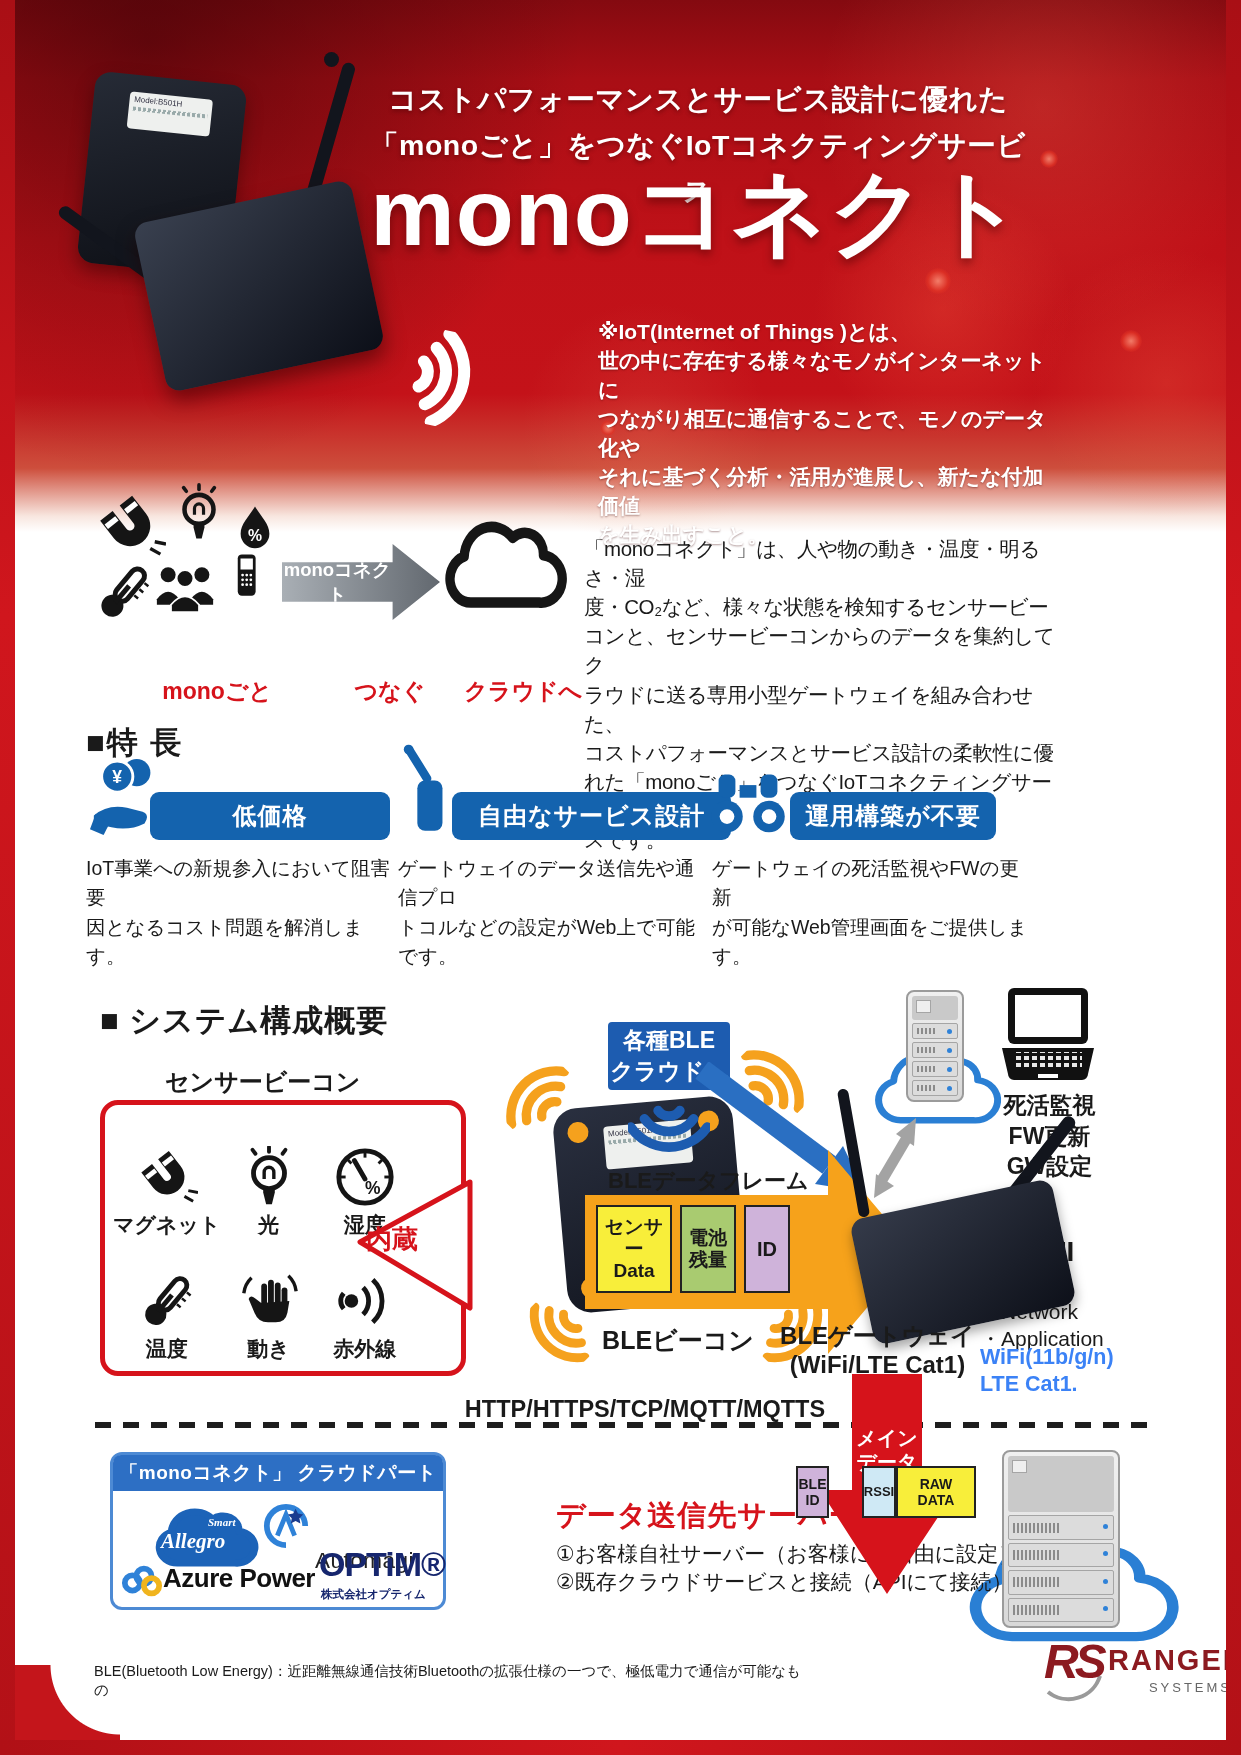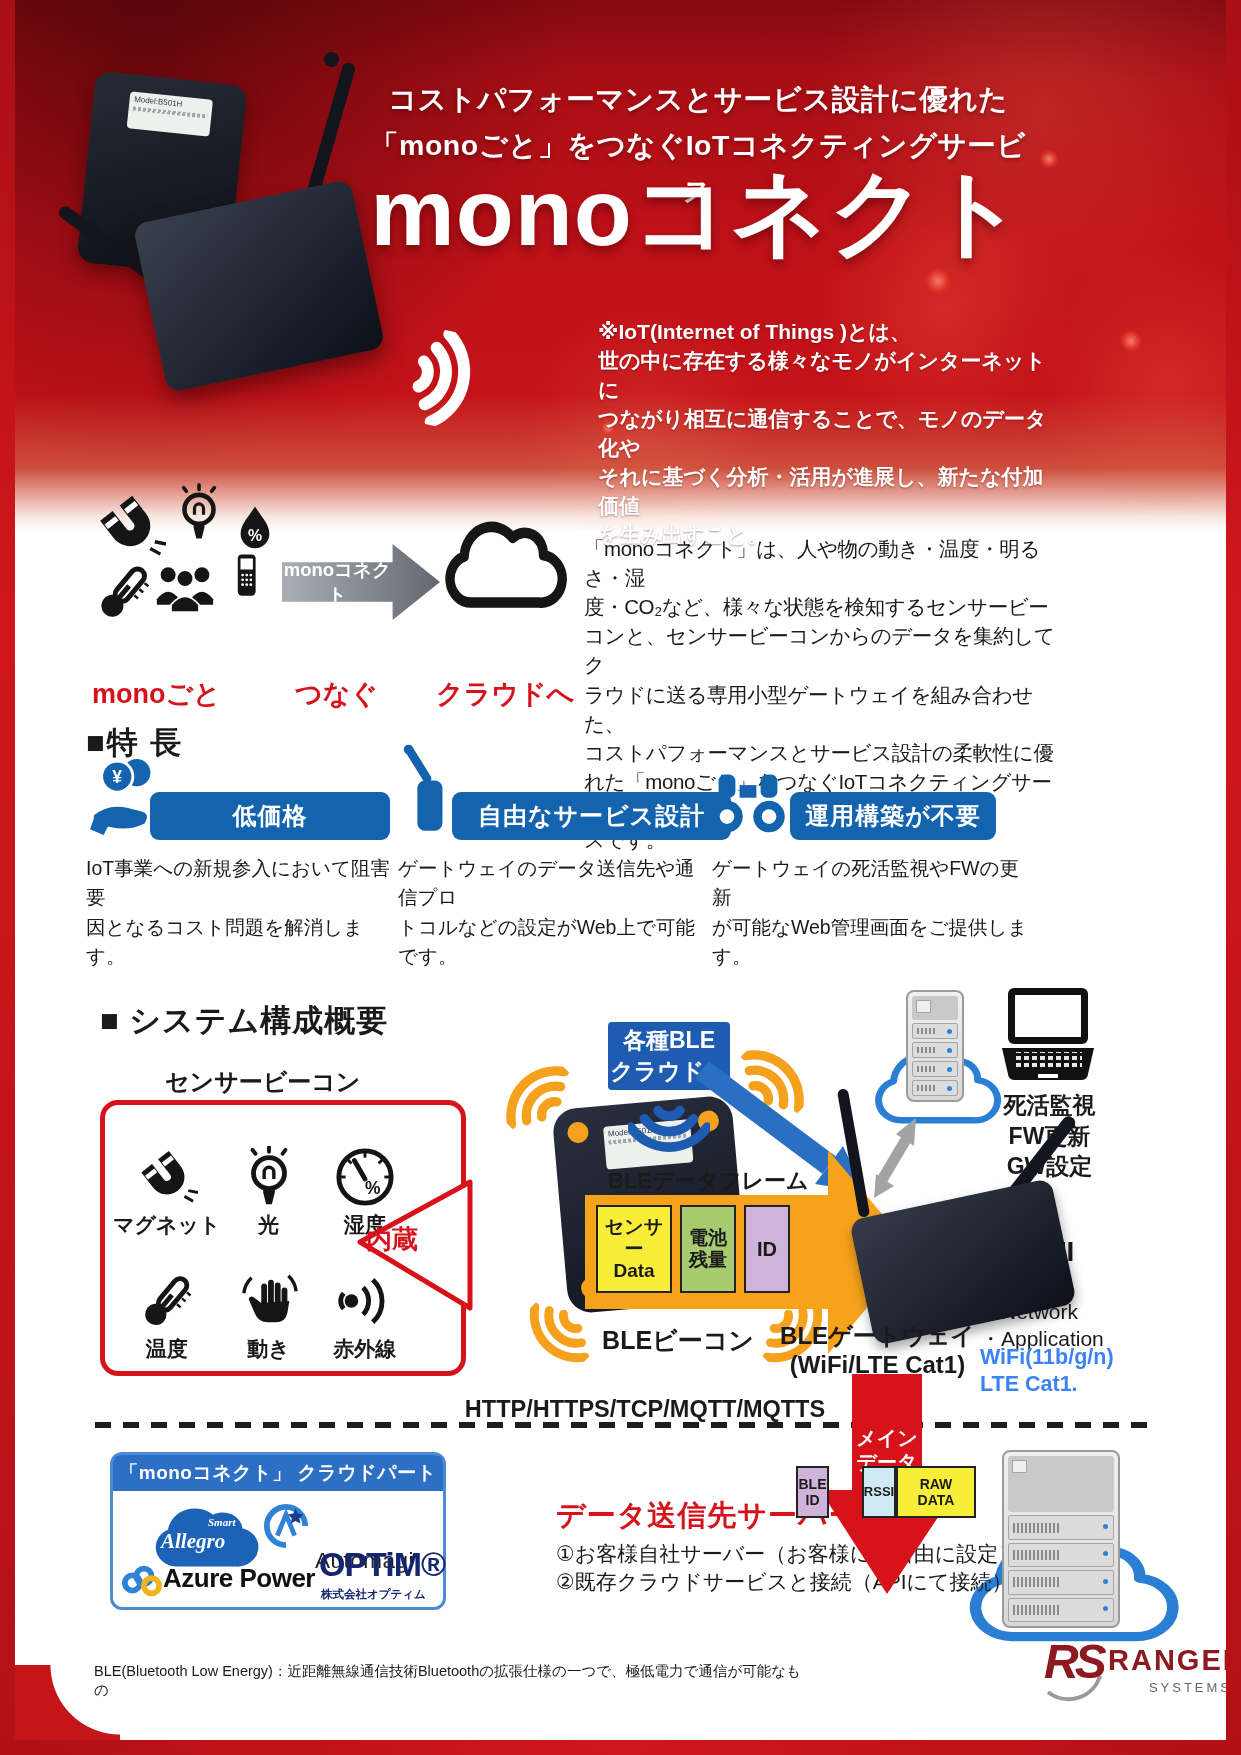--- a/index.html
+++ b/index.html
@@ -47,21 +47,21 @@
   .ant-l{left:46px;top:246px;width:148px;height:13px;transform:rotate(36deg);}
 
   
   .wifi{position:absolute;}
   .wifi path{fill:none;stroke-linecap:round;}
   .wifi.white path{stroke:#fff;stroke-width:7.5;}
   .wifi.orange path{stroke:#f5a11d;stroke-width:7;}
   .wifi.blue path{stroke:#1d5cb0;stroke-width:7;}
 
   
-  .flow-label{position:absolute;font-size:27px;font-weight:800;color:#d6131b;text-align:left;z-index:3;}
+  .flow-label{position:absolute;font-size:23px;font-weight:800;color:#d6131b;text-align:right;z-index:3;}
   .icon{position:absolute;z-index:3;}
   .flow-arrow{position:absolute;left:282px;top:544px;width:158px;height:76px;z-index:3;
     background:linear-gradient(90deg,#a9afb5,#62686f);
     clip-path:polygon(0 24%,70% 24%,70% 0,100% 50%,70% 100%,70% 76%,0 76%);
     display:flex;align-items:center;}
   .flow-arrow span{width:70%;text-align:center;color:#fff;font-size:18.5px;font-weight:700;}
   .intro-text{left:584px;top:534px;width:480px;font-size:20.5px;font-weight:500;line-height:1.42;letter-spacing:-.4px;z-index:3;}
 
   
   .sec-heading{position:absolute;font-size:31px;font-weight:900;letter-spacing:2px;z-index:3;}

